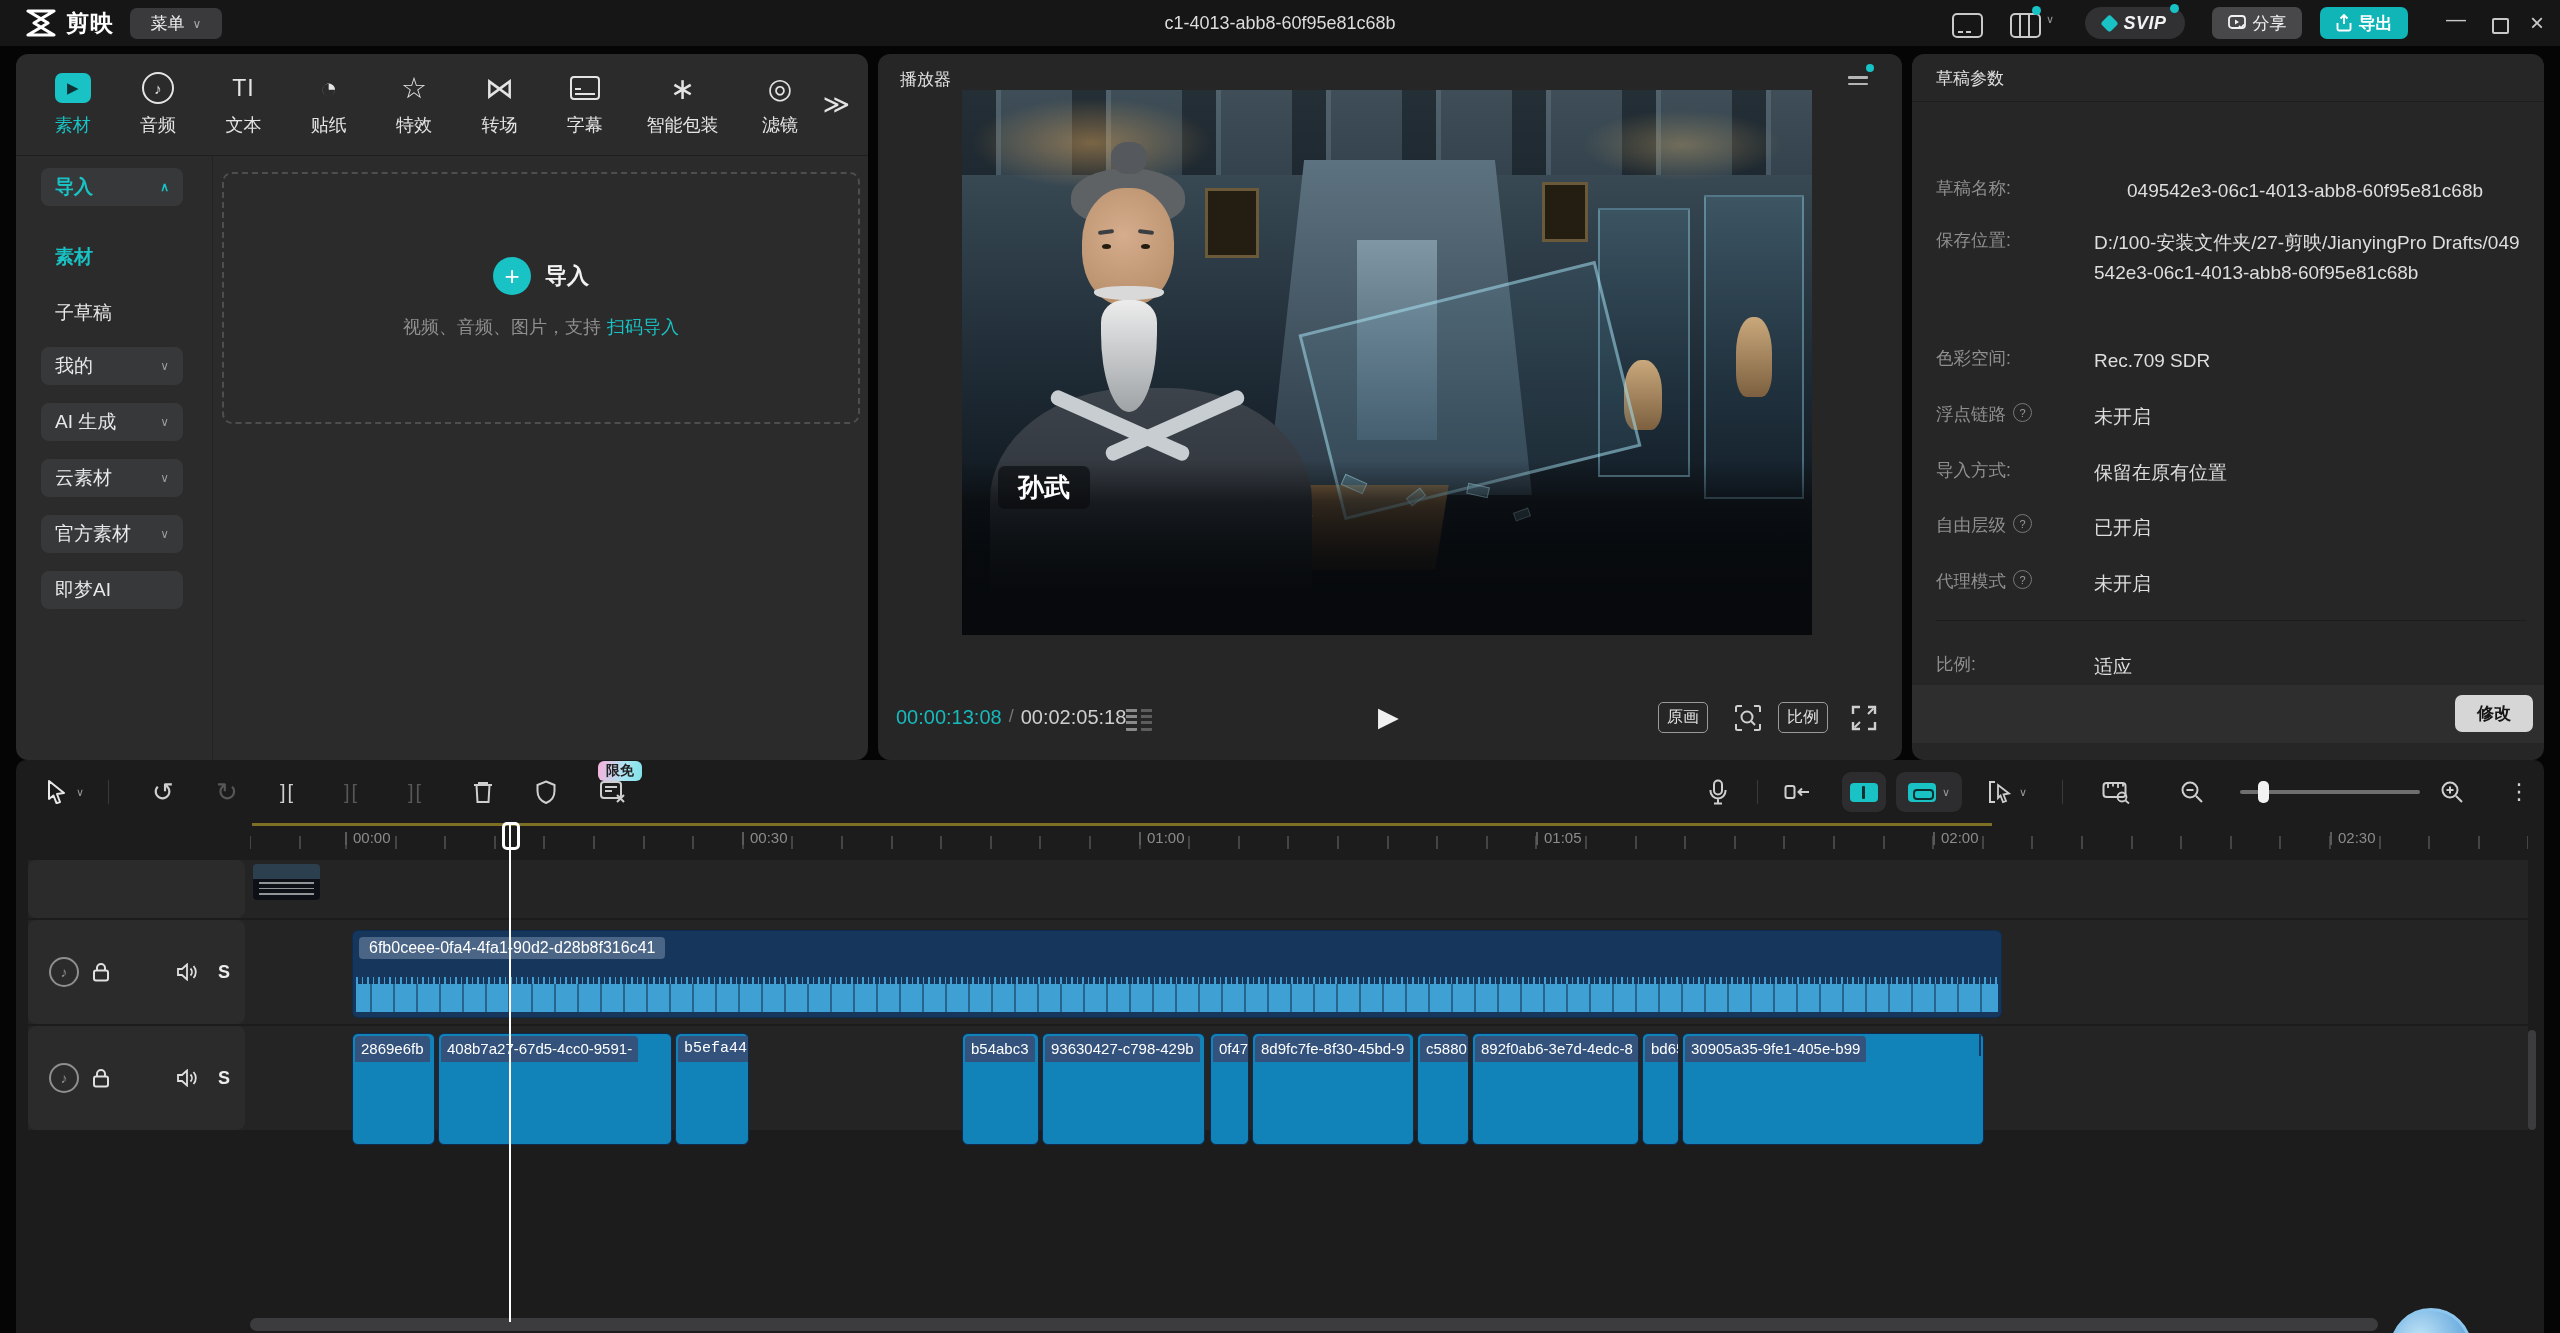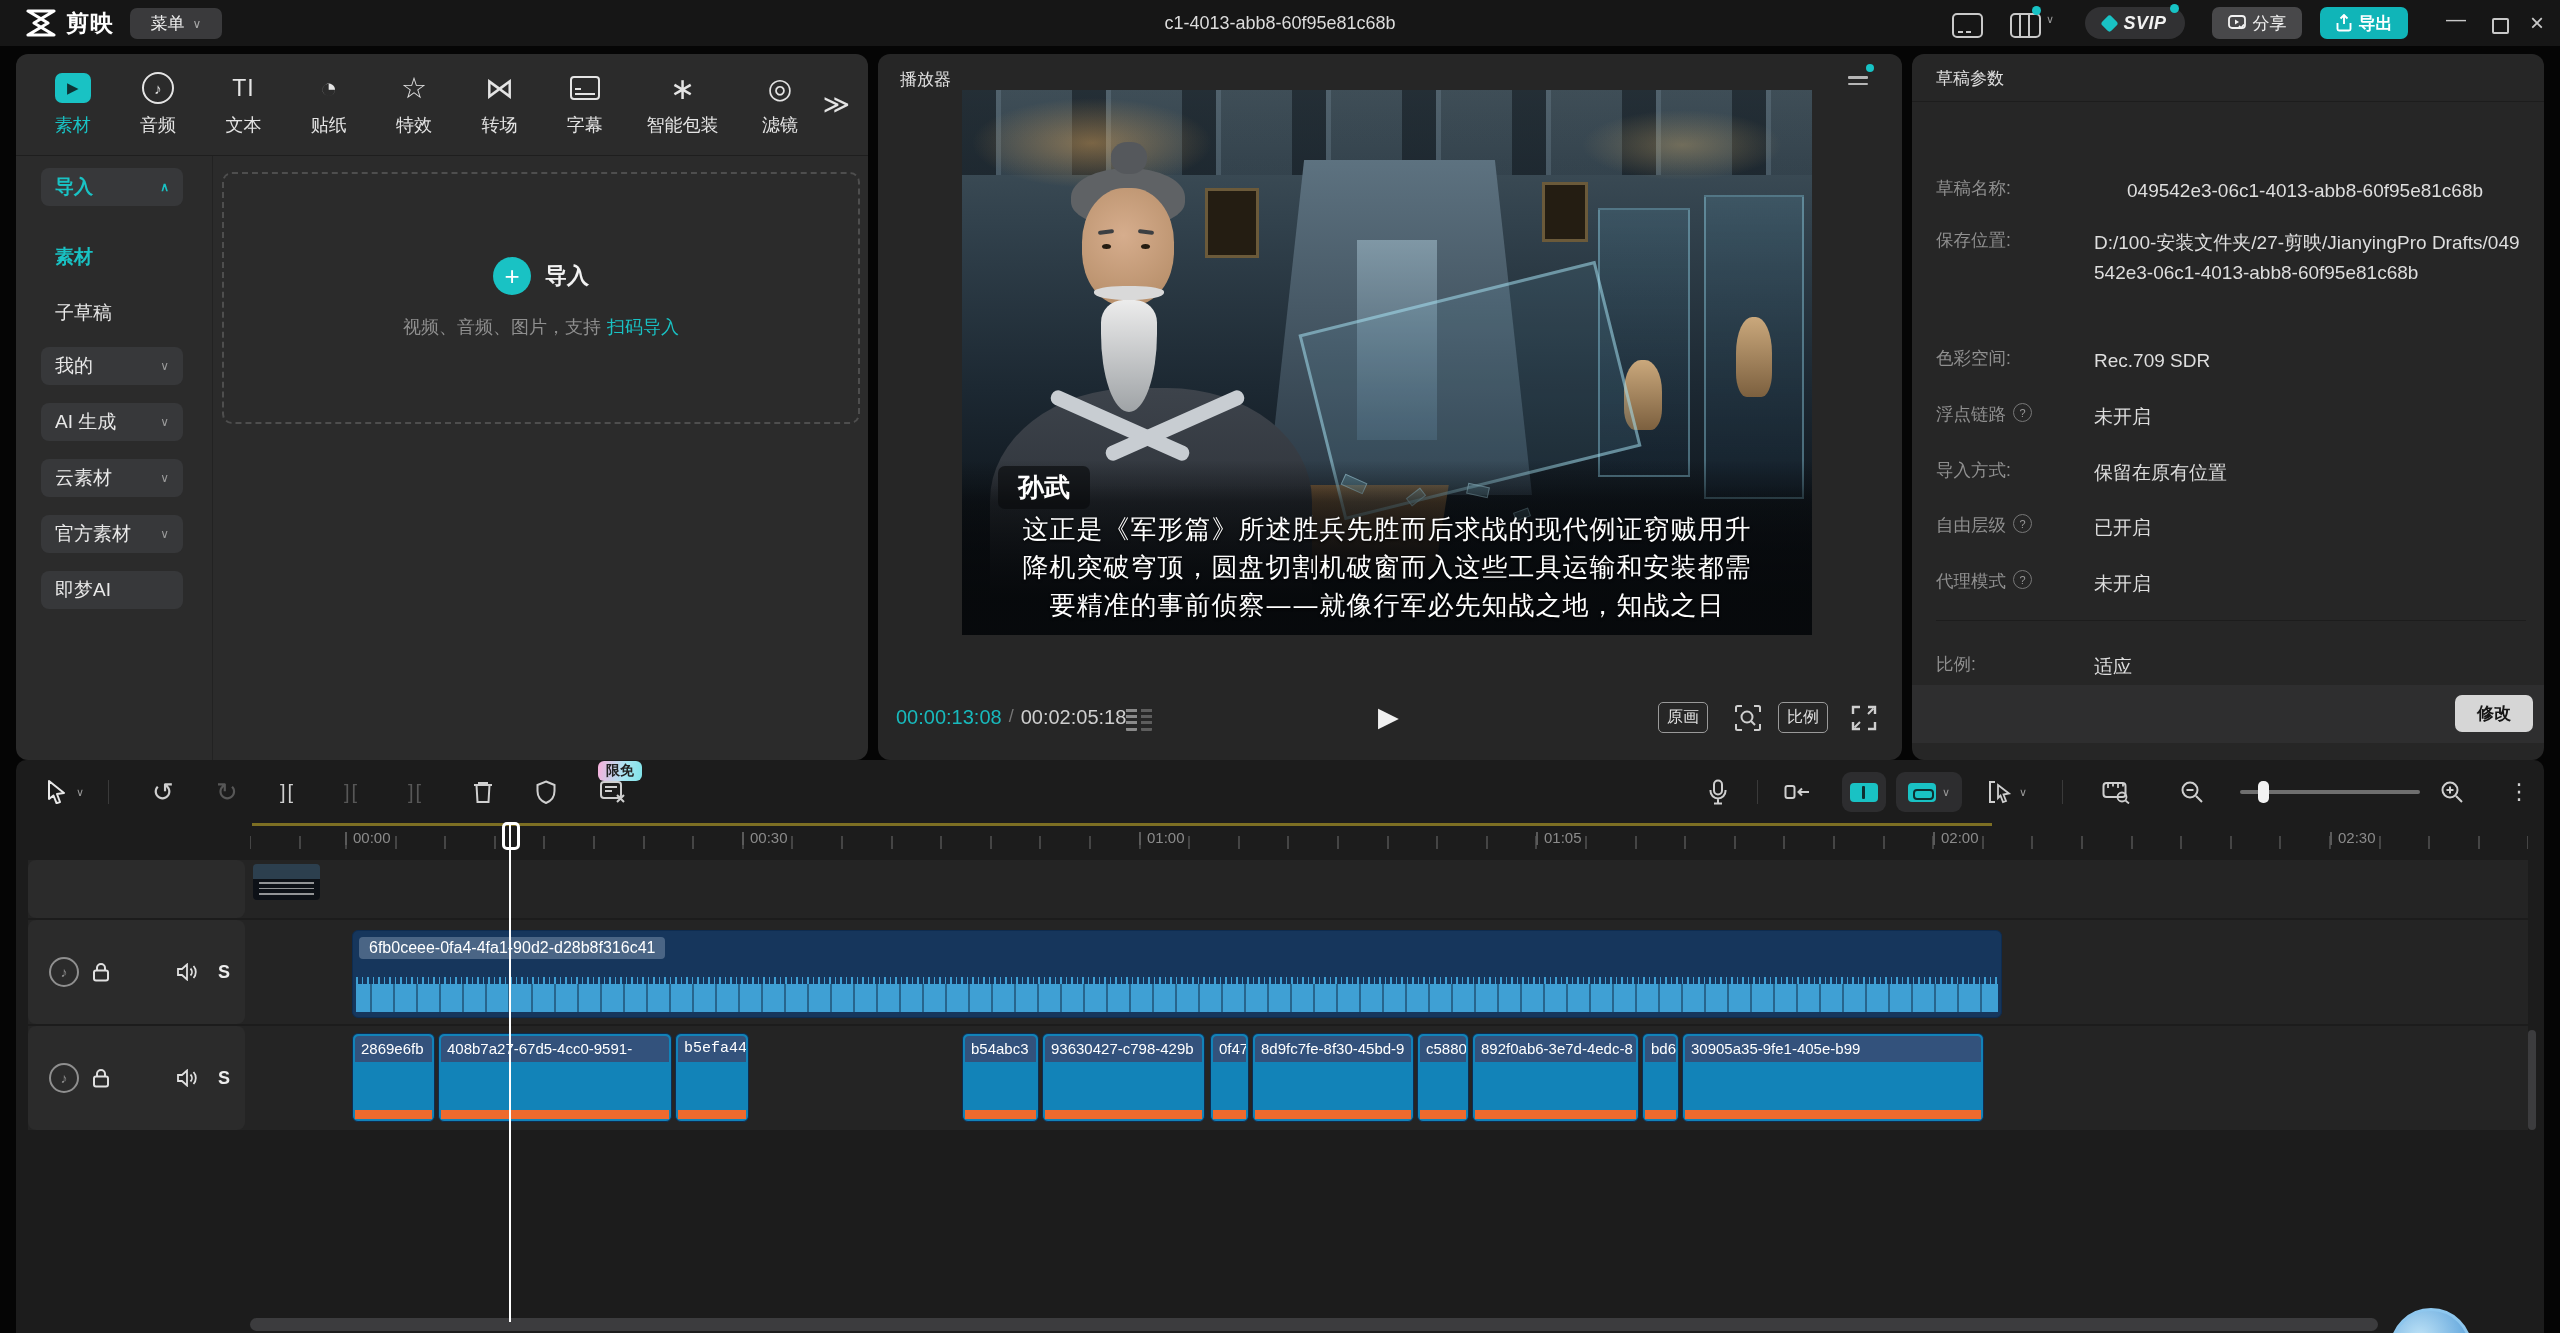--- a/index.html
+++ b/index.html
@@ -162,22 +162,22 @@
   .clip1{position:absolute;left:324px;top:10px;width:1650px;height:88px;background:#16365c;border:1px solid #0e2c50;
          border-radius:6px;box-sizing:border-box;}
   .clip1-label{position:absolute;top:6px;left:6px;background:rgba(137,160,183,.45);color:#fff;font-size:16px;
                padding:2px 10px;border-radius:4px;white-space:nowrap;}
   .clip1-wave{position:absolute;left:3px;right:3px;bottom:5px;height:28px;background:#3fa0d4;}
   .clip1-wave::before{content:"";position:absolute;left:0;right:0;top:-7px;height:7px;
      background:repeating-linear-gradient(90deg,#3fa0d4 0 2px,transparent 2px 6px,#3fa0d4 6px 7px,transparent 7px 11px);}
   .clip1-wave::after{content:"";position:absolute;inset:0;
      background:repeating-linear-gradient(90deg,transparent 0 14px,rgba(16,42,70,.5) 14px 16px,transparent 16px 23px);}
 
-  .clip2{position:absolute;top:7px;height:89px;background:#1283b8;border:1px solid #0e2c50;border-radius:6px;
-         box-sizing:border-box;overflow:hidden;display:flex;flex-direction:column;gap:48px;}
+  .clip2{position:absolute;top:7px;height:112px;background:#1283b8;border:1px solid #0e2c50;border-radius:6px;
+         box-sizing:border-box;overflow:hidden;display:flex;flex-direction:row;gap:48px;}
   .clip2-label{height:26px;flex:none;background:#33527c;color:#fff;font-size:15px;line-height:26px;padding:0 6px;
                white-space:nowrap;overflow:hidden;border-radius:4px 4px 0 0;margin:2px 2px 0 2px;}
   .clip2-stripe{height:9px;flex:none;background:#ee6a2e;margin:0 2px;}
   .clip2-body{flex:1;position:relative;margin:0 2px 2px 2px;background:#1283b8;}
   .clip2-body::before{content:"";position:absolute;left:0;right:0;top:0;height:42%;
      background:repeating-linear-gradient(90deg,transparent 0 22px,#143a60 22px 27px,transparent 27px 41px,#143a60 41px 44px,transparent 44px 63px);}
   .clip2-body::after{content:"";position:absolute;left:0;right:0;top:0;height:20%;
      background:repeating-linear-gradient(90deg,transparent 0 9px,#143a60 9px 11px);}
 
   .playhead-line{position:absolute;left:493px;top:64px;width:2px;height:498px;background:#fff;z-index:30;}
@@ -379,25 +379,20 @@
       <div class="sc ch-brow" style="left:136px;top:140px;transform:rotate(-8deg);"></div>
       <div class="sc ch-brow" style="left:176px;top:140px;transform:rotate(8deg);"></div>
       <div class="sc ch-eye" style="left:140px;top:154px;"></div>
       <div class="sc ch-eye" style="left:179px;top:154px;"></div>
       <div class="sc ch-stache"></div>
       <div class="sc ch-beard"></div>
       <div class="sc sc-floor"></div>
 
       <div class="sub-band">
         <div class="sub-name">孙武</div>
-        <div class="sub-lines">
-          <div>这正是《军形篇》所述胜兵先胜而后求战的现代例证窃贼用升</div>
-          <div>降机突破穹顶，圆盘切割机破窗而入这些工具运输和安装都需</div>
-          <div>要精准的事前侦察——就像行军必先知战之地，知战之日</div>
-        </div>
       </div>
     </div>
 
     <div class="pctrl">
       <div class="abs flex" style="left:18px;top:8px;">
         <span class="tc-cur">00:00:13:08</span>
         <span class="tc-sep">/</span>
         <span class="tc-total">00:02:05:18</span>
       </div>
       <div class="abs flex" style="left:248px;top:7px;gap:4px;">

